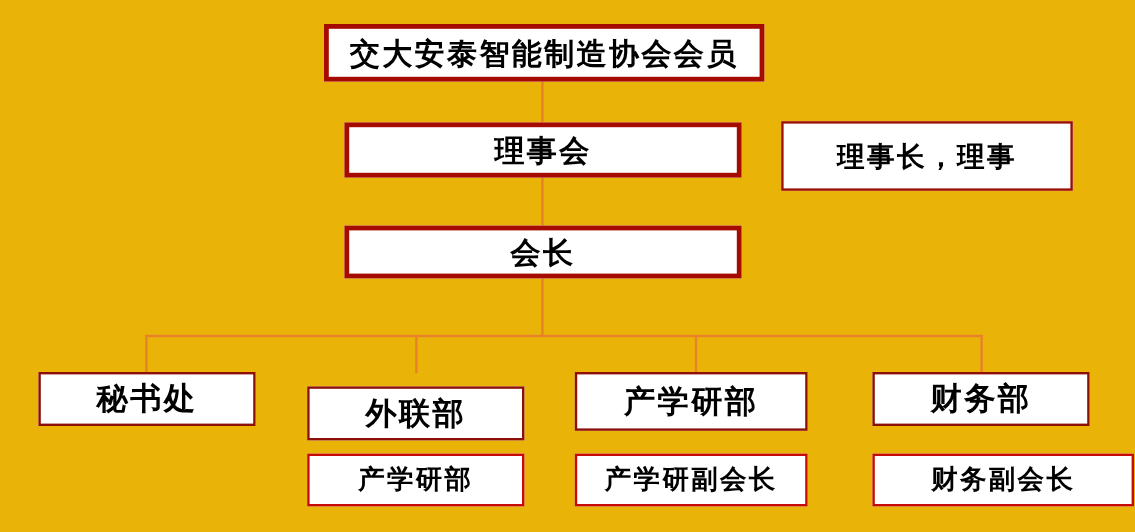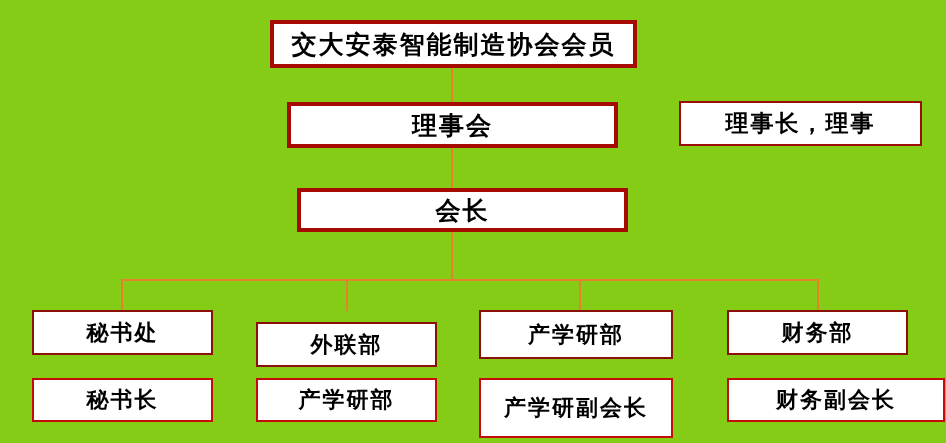--- a/index.html
+++ b/index.html
@@ -4,21 +4,21 @@
 <style>
   html, body {
     margin: 0;
     padding: 0;
     background: #ffffff;
   }
   #chart-root {
     position: relative;
     width: 946px;
     height: 443px;
-    background: #84cc16;
+    background: #eab308;
     font-family: Liberation Sans, sans-serif;
     overflow: hidden;
   }
   .node {
     position: absolute;
     box-sizing: border-box;
     background: #ffffff;
     display: flex;
     align-items: center;
     justify-content: center;
@@ -29,21 +29,21 @@
     white-space: nowrap;
   }
   
   .node.level-thick {
     border: 4px solid #A50B00;
     font-size: 25px;
   }
   
   .node.level-dept {
     border: 2px solid #8C1008;
-    font-size: 22px;
+    font-size: 26px;
     text-align: center;
   }
   
   .node.level-note {
     border: 2px solid #9B0D05;
     font-size: 23px;
   }
   
   .node.level-role {
     border: 2px solid #C60A06;
@@ -70,47 +70,44 @@
   <div class="connector v" style="left:579px; top:279px; height:32px;"></div>
   <div class="connector v" style="left:817px; top:279px; height:32px;"></div>
 
   <div class="node level-thick" style="left:270px; top:20px; width:367px; height:48px;">
     <span>交大安泰智能制造协会会员</span>
   </div>
 
   <div class="node level-thick" style="left:287px; top:102px; width:331px; height:46px;">
     <span>理事会</span>
   </div>
-  <div class="node level-note" style="left:651px; top:101px; width:243px; height:45px;margin-left:28px;">
+  <div class="node level-note" style="left:651px; top:101px; width:243px; height:58px;">
     <span>理事长，理事</span>
   </div>
 
-  <div class="node level-thick" style="left:287px; top:188px; width:331px; height:44px;margin-left:10px;">
+  <div class="node level-thick" style="left:287px; top:188px; width:331px; height:44px;">
     <span>会长</span>
   </div>
 
   <div class="node level-dept" style="left:32px; top:310px; width:181px; height:45px;">
     <span>秘书处</span>
   </div>
   <div class="node level-dept" style="left:256px; top:310px; width:181px; height:45px;margin-top:12px;">
     <span>外联部</span>
   </div>
   <div class="node level-dept" style="left:479px; top:310px; width:194px; height:49px;">
     <span>产学研部</span>
   </div>
   <div class="node level-dept" style="left:727px; top:310px; width:181px; height:45px;">
     <span>财务部</span>
   </div>
 
-  <div class="node level-role" style="left:32px; top:378px; width:181px; height:44px;">
-    <span>秘书长</span>
-  </div>
   <div class="node level-role" style="left:256px; top:378px; width:181px; height:44px;">
     <span>产学研部</span>
   </div>
-  <div class="node level-role" style="left:479px; top:378px; width:194px; height:60px;">
+  <div class="node level-role" style="left:479px; top:378px; width:194px; height:44px;">
     <span>产学研副会长</span>
   </div>
   <div class="node level-role" style="left:727px; top:378px; width:218px; height:44px;">
     <span>财务副会长</span>
   </div>
 
 </div>
 
 </body></html>

